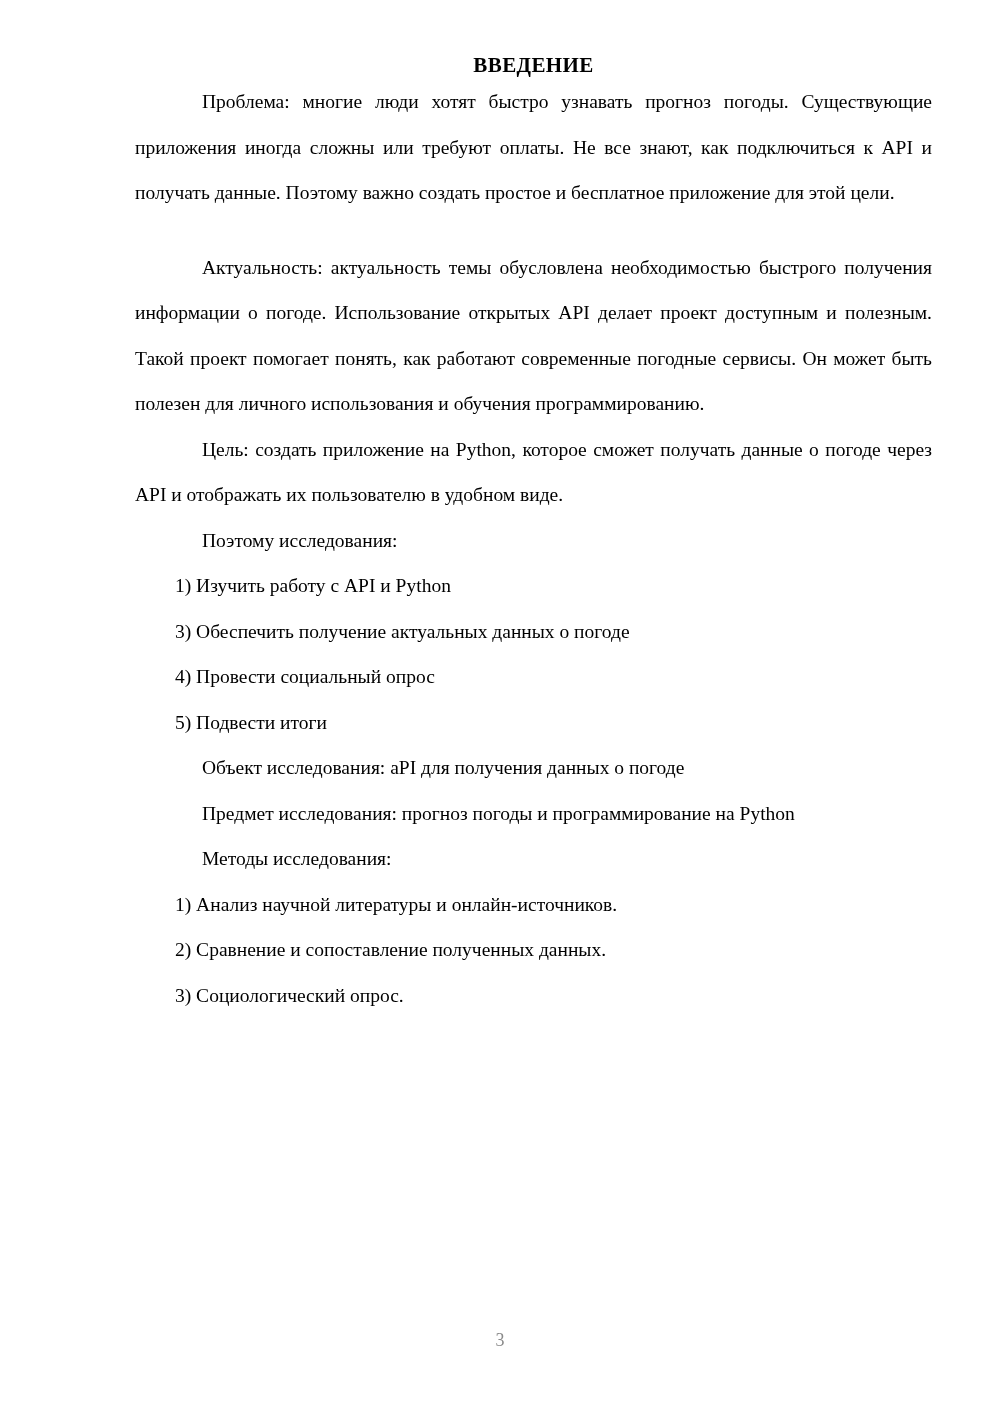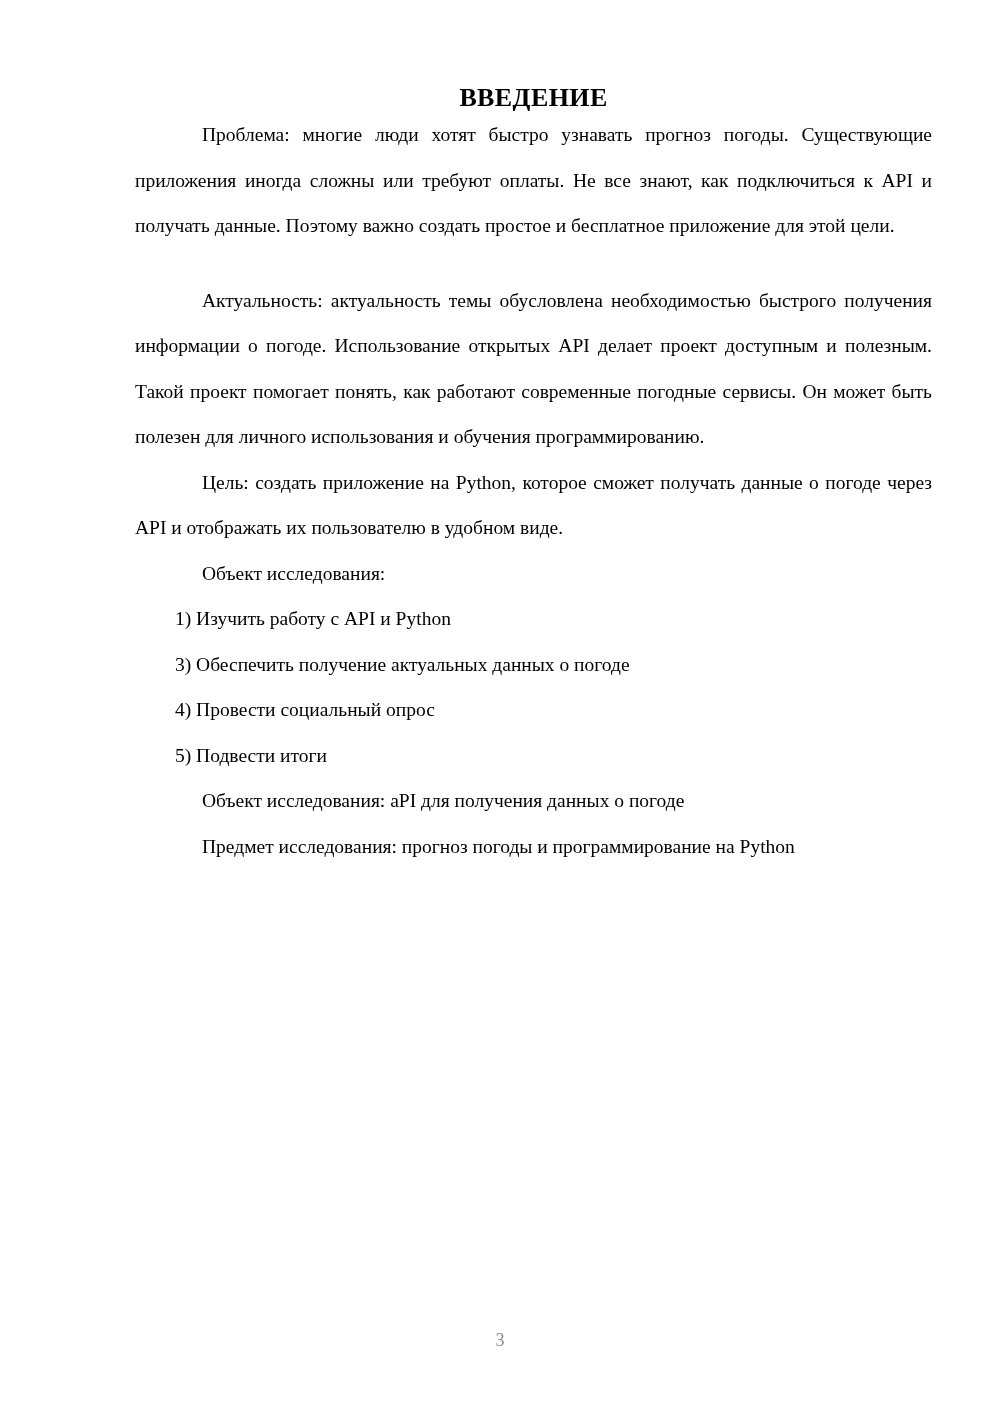--- a/index.html
+++ b/index.html
@@ -22,26 +22,26 @@
     overflow: hidden;
     box-sizing: border-box;
   }
   .content {
     position: absolute;
     left: 135px;
     top: 0;
     width: 797px;
   }
   .doc-title {
-    font-size: 26px;
+    font-size: 21px;
     font-weight: bold;
     text-align: center;
     letter-spacing: 0.4px;
     margin: 0;
-    padding-top: 84px;
+    padding-top: 51px;
     line-height: 28px;
   }
   .para {
     font-size: 19.5px;
     line-height: 45.5px;
     text-align: justify;
     text-justify: inter-word;
     text-indent: 67px;
     margin: 0;
     hyphens: none;
@@ -92,33 +92,39 @@
   <div class="content">
 
     <h1 class="doc-title">ВВЕДЕНИЕ</h1>
 
     <p class="para para-gap">Проблема: многие люди хотят быстро узнавать прогноз погоды. Существующие приложения иногда сложны или требуют оплаты. Не все знают, как подключиться к API и получать данные. Поэтому важно создать простое и бесплатное приложение для этой цели.</p>
 
     <p class="para para-first">Актуальность: актуальность темы обусловлена необходимостью быстрого получения информации о погоде. Использование открытых API делает проект доступным и полезным. Такой проект помогает понять, как работают современные погодные сервисы. Он может быть полезен для личного использования и обучения программированию.</p>
 
     <p class="para para-gap">Цель: создать приложение на Python, которое сможет получать данные о погоде через API и отображать их пользователю в удобном виде.</p>
 
-    <p class="subhead">Объект исследования:</p>
+    <p class="subhead">Поэтому исследования:</p>
 
     <ol class="list">
       <li class="list-item">1) Изучить работу с API и Python</li>
       <li class="list-item">3) Обеспечить получение актуальных данных о погоде</li>
       <li class="list-item">4) Провести социальный опрос</li>
       <li class="list-item">5) Подвести итоги</li>
     </ol>
 
     <p class="subhead">Объект исследования: aPI для получения данных о погоде</p>
 
     <p class="para">Предмет исследования: прогноз погоды и программирование на Python</p>
 
 
+    <p class="subhead">Методы исследования:</p>
 
+    <ol class="list">
+      <li class="list-item">1) Анализ научной литературы и онлайн-источников.</li>
+      <li class="list-item">2) Сравнение и сопоставление полученных данных.</li>
+      <li class="list-item">3) Социологический опрос.</li>
+    </ol>
 
   </div>
 
   <div class="page-number">3</div>
 
 </div>
 
 </body></html>

